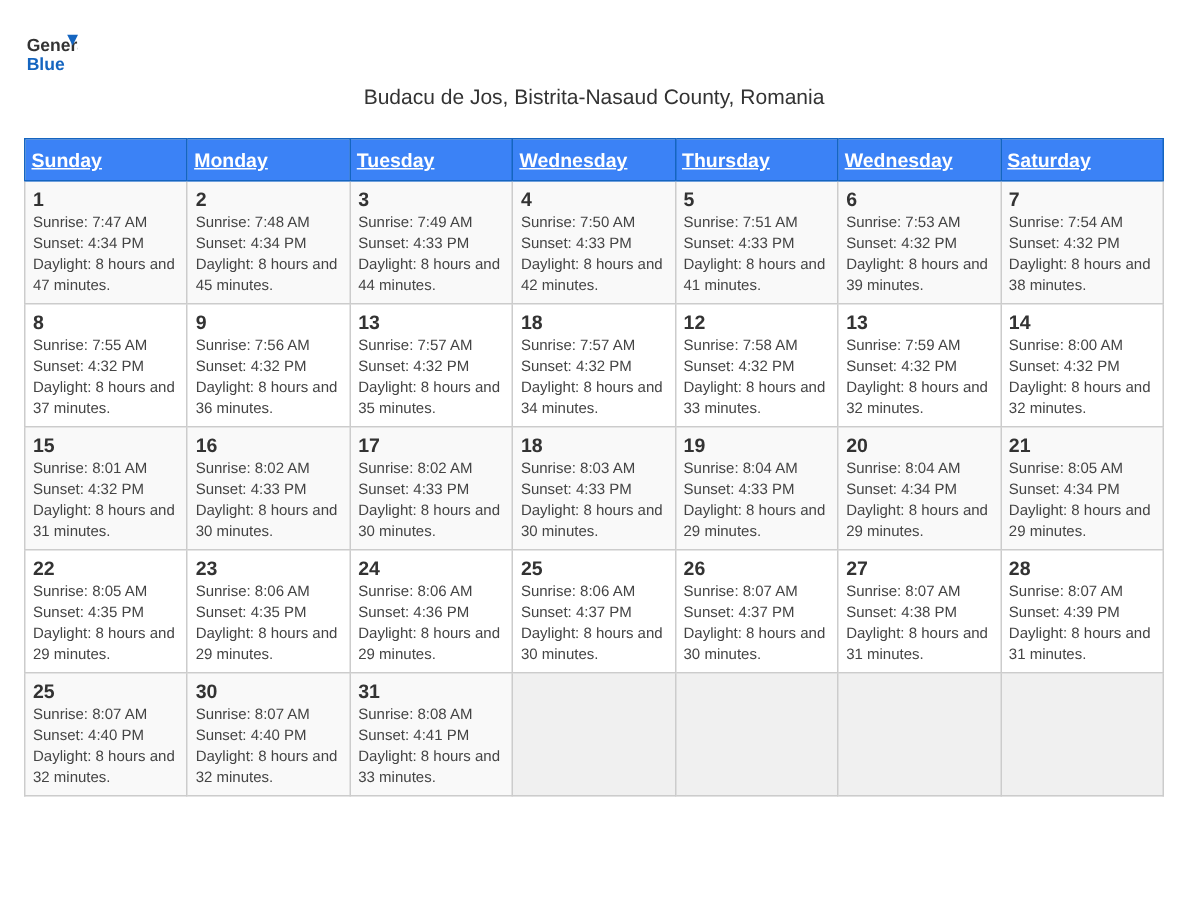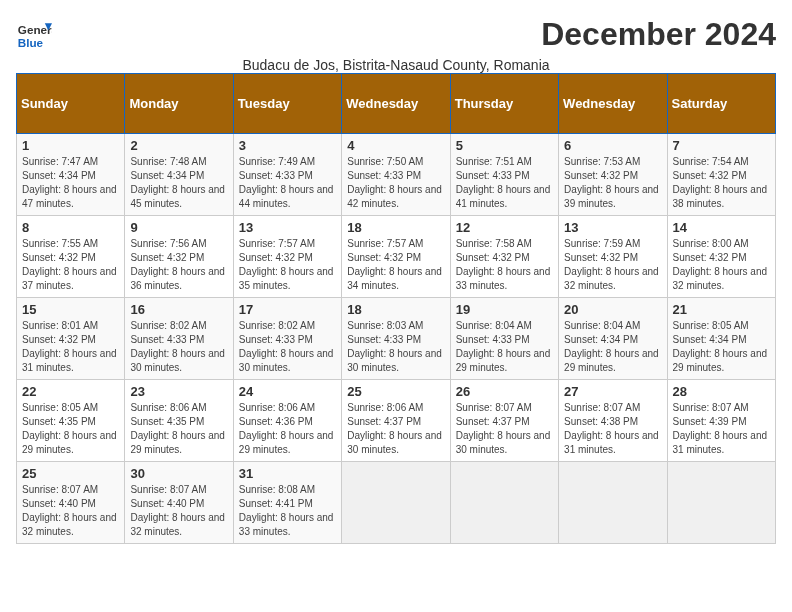--- a/index.html
+++ b/index.html
@@ -28,36 +28,37 @@
     .month-title {
       font-size: 32px;
       font-weight: bold;
       color: #333;
       text-align: right;
     }
     .subtitle {
       text-align: center;
       font-size: 14px;
       color: #333;
-      margin-bottom: 0;
+      margin-bottom: 20px;
       font-weight: normal;
     }
     .calendar {
       width: 100%;
       border-collapse: collapse;
       font-size: 11px;
     }
     .calendar thead th {
-      background-color: #a16207;
+      background-color: #3b82f6;
       color: #fff;
-      padding: 22px 4px;
+      padding: 6px 4px;
       text-align: left;
       font-size: 13px;
       font-weight: bold;
       border: 1px solid #1565C0;
+      text-decoration: underline;
     }
     .calendar tbody td {
       border: 1px solid #ccc;
       vertical-align: top;
       padding: 4px 5px;
       width: calc(100% / 7);
       min-height: 80px;
       background: #fff;
     }
     .calendar tbody tr:nth-child(odd) td {
@@ -86,21 +87,20 @@
 <body>
 
 <div class="header-area">
   <div class="logo">
     <svg class="logo-icon" viewBox="0 0 40 40">
       <text x="2" y="20" font-size="13" font-weight="bold" fill="#333">General</text>
       <text x="2" y="34" font-size="13" font-weight="bold" fill="#1565C0">Blue</text>
       <polygon points="32,8 40,8 36,16" fill="#1565C0"></polygon>
     </svg>
   </div>
-  <div class="month-title">December 2024</div>
 </div>
 
 <div class="subtitle">Budacu de Jos, Bistrita-Nasaud County, Romania</div>
 
 <table class="calendar">
   <thead>
     <tr id="header-row">
         <th>Sunday</th>
         <th>Monday</th>
         <th>Tuesday</th>

